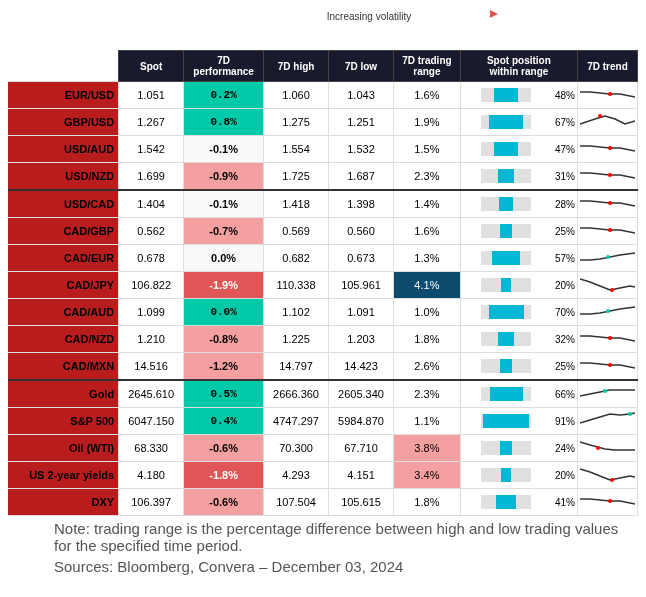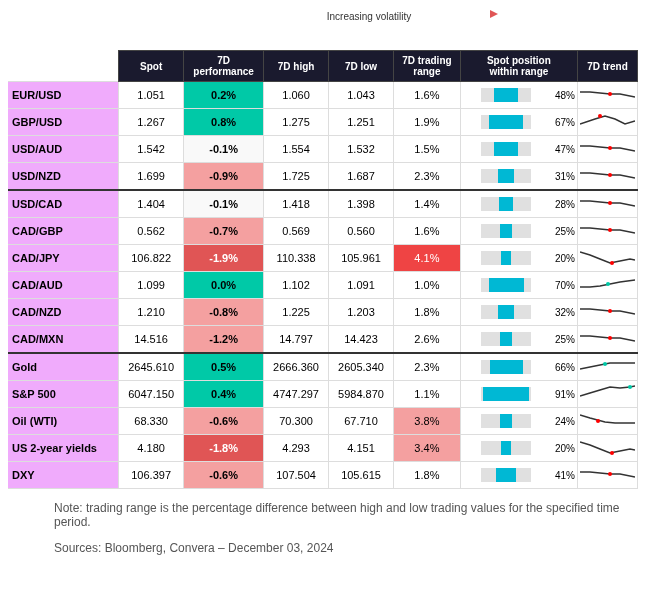--- a/index.html
+++ b/index.html
@@ -42,34 +42,34 @@
       border: none;
     }
     td {
       padding: 2px 4px;
       text-align: center;
       border: 1px solid #ddd;
       vertical-align: middle;
       white-space: nowrap;
     }
     td:first-child {
-      text-align: left;
+      text-align: right;
       font-weight: bold;
-      background: #f0abfc;
+      background: #b91c1c;
       border-left: none;
     }
     tr.section-divider td {
       border-top: 2px solid #333;
     }
-    .perf-green { background-color: #00c9a7; color: #000; font-weight: bold; }
+    .perf-green { background-color: #00c9a7; color: #000; font-weight: bold; font-family: Liberation Mono, monospace; }
     .perf-light-red { background-color: #f4a0a0; color: #000; font-weight: bold; }
     .perf-red { background-color: #e05555; color: #fff; font-weight: bold; }
     .perf-neutral { background-color: #f9f9f9; color: #000; font-weight: bold; }
     .range-light-red { background-color: #f4a0a0; color: #000; }
-    .range-red { background-color: #ef4444; color: #fff; }
+    .range-red { background-color: #0c4a6e; color: #fff; }
     .range-neutral { color: #000; }
     .spot-bar-cell {
       padding: 2px 2px;
       position: relative;
     }
     .spot-bar-container {
       display: flex;
       align-items: center;
       justify-content: flex-end;
       gap: 16px;
@@ -93,23 +93,23 @@
     }
     .trend-cell {
       width: 60px;
       padding: 2px;
     }
     .trend-svg {
       width: 55px;
       height: 20px;
     }
     .note {
-      font-size: 12px;
+      font-size: 15px;
       color: #555;
-      margin-top: 12px;
+      margin-top: 4px;
       padding-left: 46px;
     }
   </style>
 </head>
 <body>
 
 <div class="volatility-header">
   <span>Increasing volatility</span>
   <span class="volatility-arrow">
     <svg width="80" height="12" viewBox="0 0 80 12">
@@ -265,20 +265,42 @@
         </div>
       </td>
       <td class="trend-cell">
         <svg class="trend-svg" viewBox="0 0 55 20">
           <polyline points="0,8 10,8 20,9 30,10 40,10 55,13" stroke="#333" stroke-width="1.5" fill="none"></polyline>
             <circle cx="30" cy="10" r="2" fill="red"></circle>
         </svg>
       </td>
     </tr>
       <tr>
+      <td>CAD/EUR</td>
+      <td>0.678</td>
+      <td class="perf-neutral">0.0%</td>
+      <td>0.682</td>
+      <td>0.673</td>
+      <td class="range-neutral">1.3%</td>
+      <td class="spot-bar-cell">
+        <div class="spot-bar-container">
+          <div class="spot-bar-bg">
+            <div class="spot-bar-fill" style="width:28.5px"></div>
+          </div>
+          <span class="spot-pct">57%</span>
+        </div>
+      </td>
+      <td class="trend-cell">
+        <svg class="trend-svg" viewBox="0 0 55 20">
+          <polyline points="0,13 10,13 20,12 30,10 40,8 55,6" stroke="#333" stroke-width="1.5" fill="none"></polyline>
+            <circle cx="28" cy="10" r="2" fill="#00c9a7"></circle>
+        </svg>
+      </td>
+    </tr>
+      <tr>
       <td>CAD/JPY</td>
       <td>106.822</td>
       <td class="perf-red">-1.9%</td>
       <td>110.338</td>
       <td>105.961</td>
       <td class="range-red">4.1%</td>
       <td class="spot-bar-cell">
         <div class="spot-bar-container">
           <div class="spot-bar-bg">
             <div class="spot-bar-fill" style="width:10px"></div>

